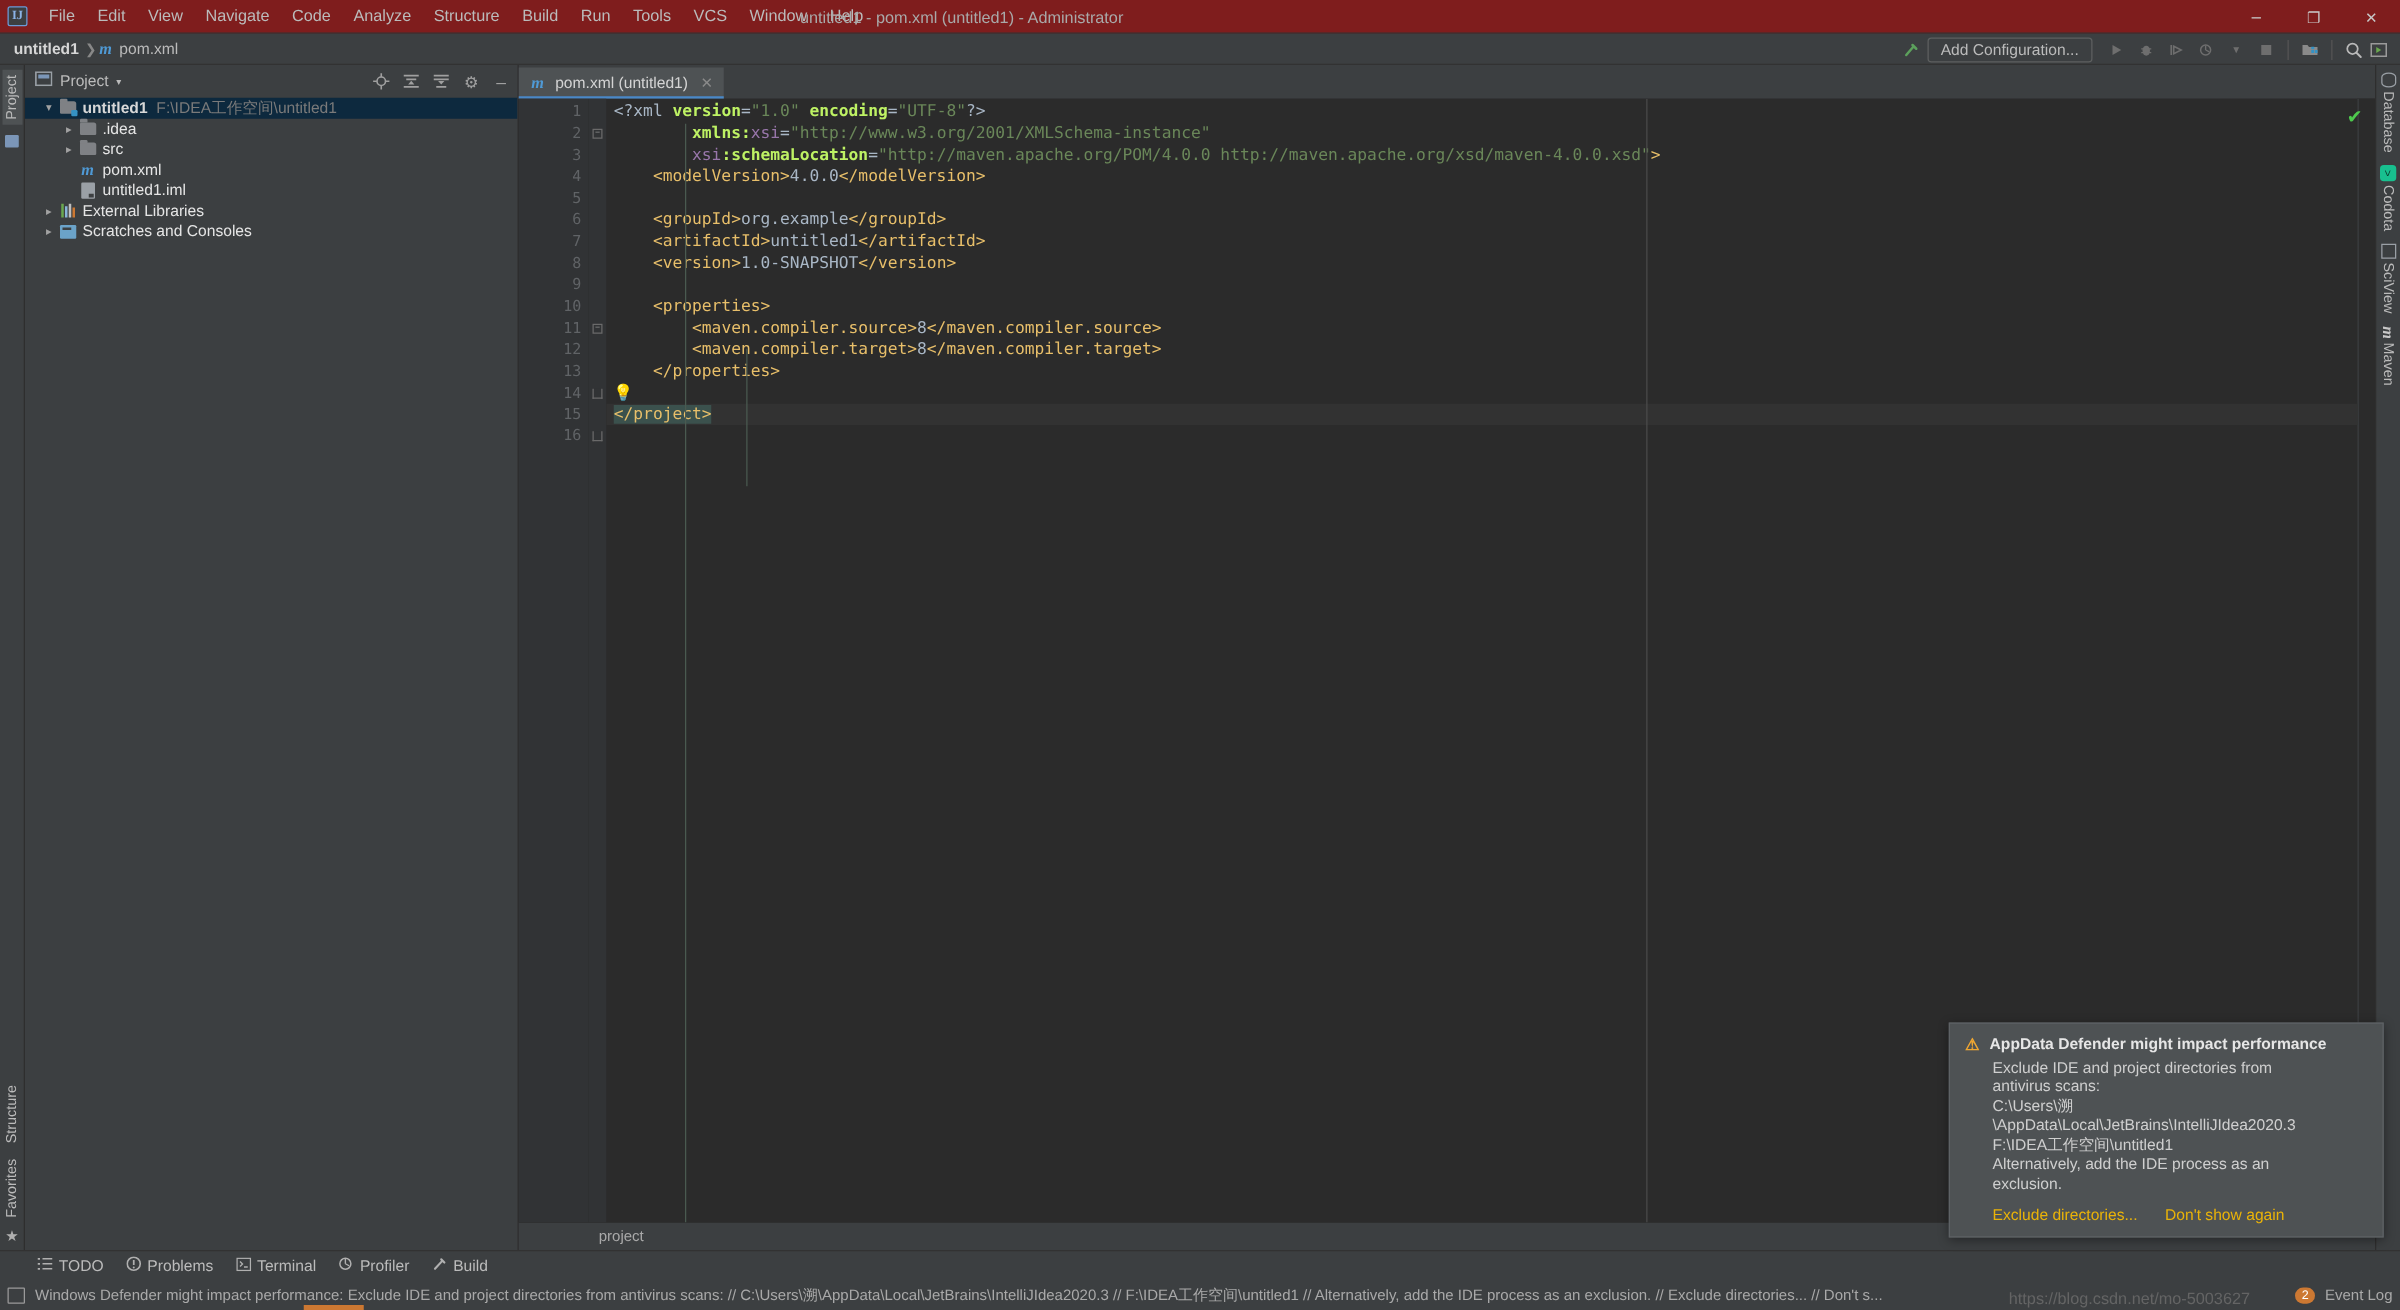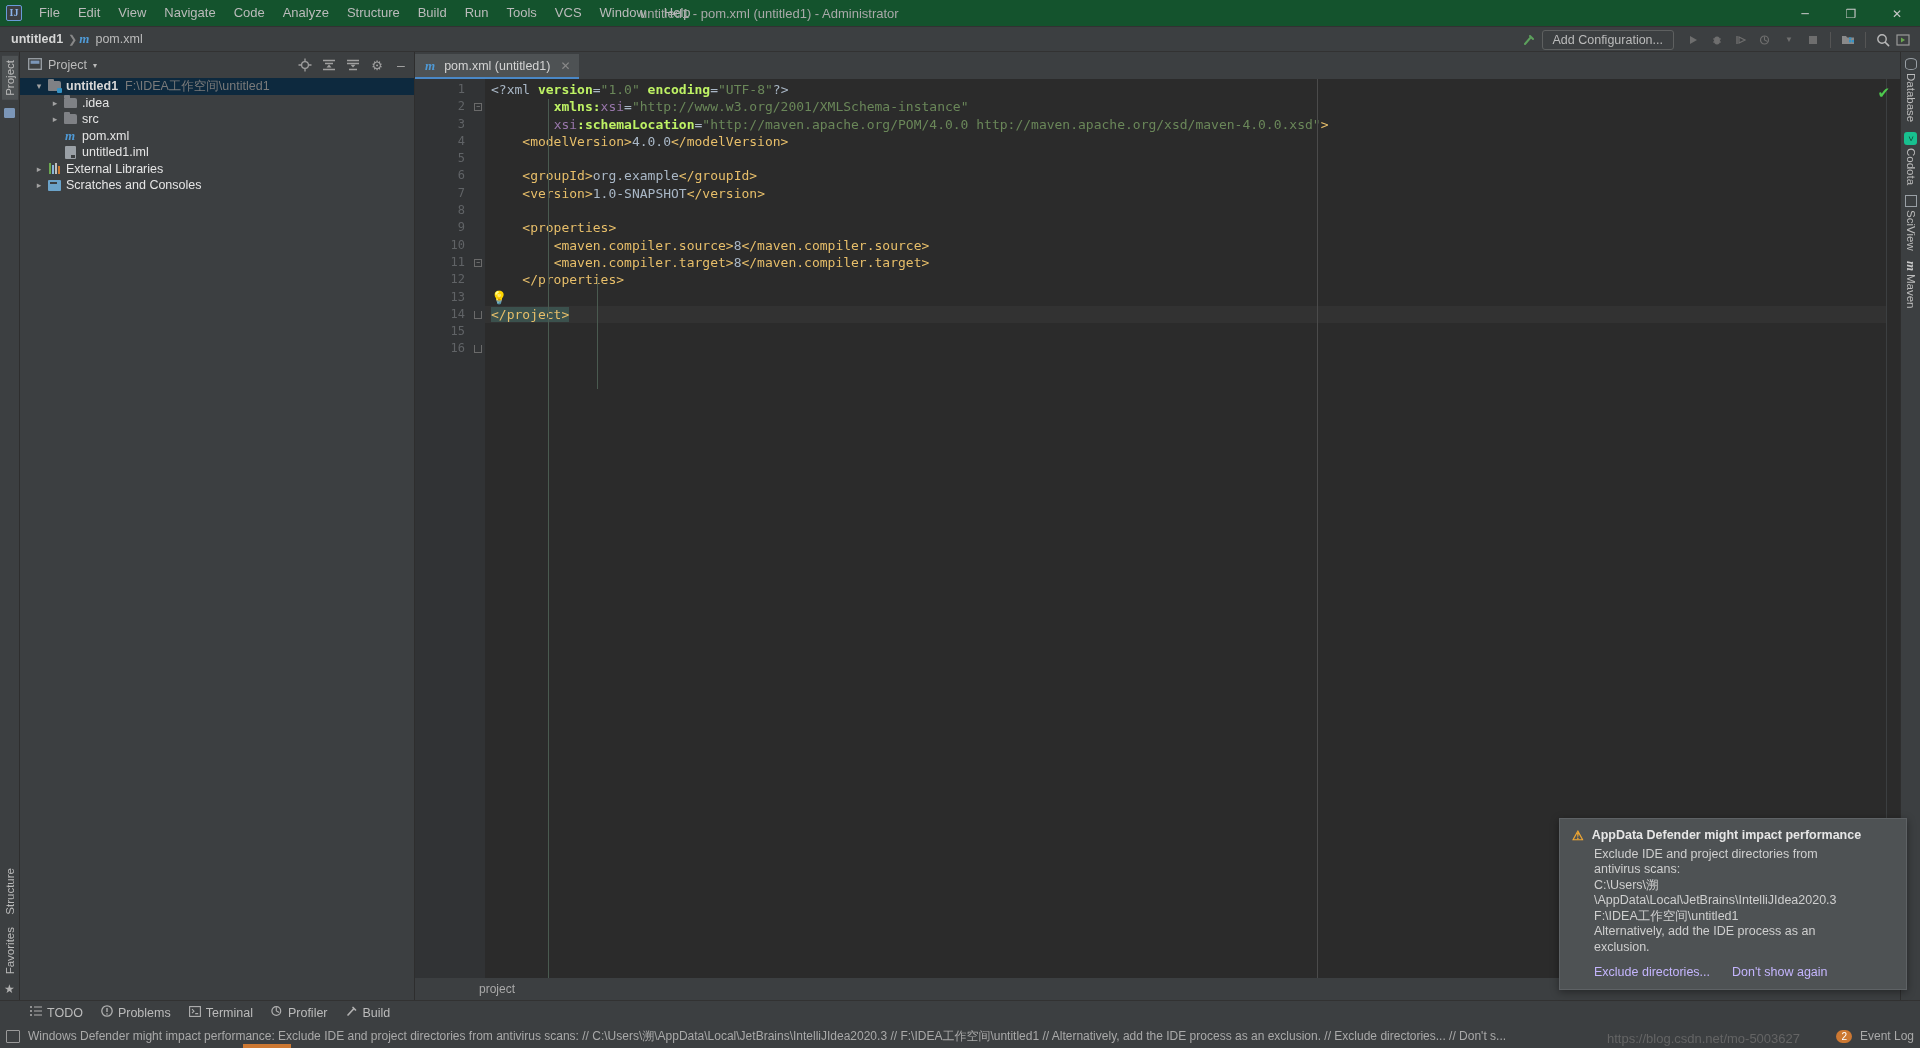--- a/index.html
+++ b/index.html
@@ -7,21 +7,21 @@
     width: 1920px; height: 1048px;
     background: #3c3f41;
     font-family: "Liberation Sans", sans-serif;
     overflow: hidden;
     color: #bbbbbb;
   }
   #app { position: relative; width: 1920px; height: 1048px; display: flex; flex-direction: column; }
 
   
   .titlebar {
-    height: 27px; background: #14532d; display: flex; align-items: center;
+    height: 27px; background: #7f1d1d; display: flex; align-items: center;
     flex: 0 0 27px; position: relative; border-bottom: 1px solid #323232;
   }
   .ij-logo {
     width: 16px; height: 16px; margin-left: 6px; margin-right: 8px;
     border: 1px solid #6a9bd8; border-radius: 2px; background: #3c3f41;
     color: #8cb4e8; font-size: 10px; font-weight: bold; line-height: 14px; text-align: center;
     font-family: "Liberation Serif", serif;
   }
   .menu { display: flex; align-items: center; height: 100%; }
   .menu-item {
@@ -169,21 +169,21 @@
   
   .balloon {
     position: absolute; right: 13px; bottom: 58px; width: 348px;
     background: #4e5254; border: 1px solid #5e6265; padding: 9px 12px 10px 12px;
     box-shadow: 0 2px 8px rgba(0,0,0,.4); font-size: 12.5px; color: #cfcfcf;
   }
   .balloon-title { display: flex; gap: 8px; align-items: flex-start; font-weight: bold; color: #e6e6e6; margin-bottom: 4px; overflow: hidden; white-space: nowrap; }
   .warn-tri { color: #f0a732; font-size: 13px; line-height: 15px; }
   .balloon-body { padding-left: 22px; line-height: 15.5px; }
   .balloon-actions { padding-left: 22px; margin-top: 10px; display: flex; gap: 22px; }
-  .blink { color: #c4b5fd; }
+  .blink { color: #eab308; }
 
   
   .progress-chunk { position: absolute; left: 243px; bottom: 0; width: 48px; height: 4px; background: #cc7832; }
 </style>
 </head>
 <body>
 
 <div id="app">
 
   <div class="titlebar">
@@ -457,20 +457,21 @@
         <div class="codelines" id="codelines">
           <div class="indentguide" style="left:63px;"></div>
           <div class="indentguide" style="left:112px; top:200px; height:110px;"></div>
           <div class="caret-col" style="left:832px;"></div>
         <div class="cline"><span class="t-pi">&lt;?xml </span><span class="t-attr">version</span><span class="t-pi">=</span><span class="t-str">"1.0"</span><span class="t-pi"> </span><span class="t-attr">encoding</span><span class="t-pi">=</span><span class="t-str">"UTF-8"</span><span class="t-pi">?&gt;</span></div>
             <div class="cline">        <span class="t-attr">xmlns:</span><span class="t-ns">xsi</span><span class="t-txt">=</span><span class="t-str">"http://www.w3.org/2001/XMLSchema-instance"</span></div>
             <div class="cline">        <span class="t-ns">xsi</span><span class="t-attr">:schemaLocation</span><span class="t-txt">=</span><span class="t-str">"http://maven.apache.org/POM/4.0.0 http://maven.apache.org/xsd/maven-4.0.0.xsd"</span><span class="t-tag">&gt;</span></div>
             <div class="cline">    <span class="t-tag">&lt;modelVersion&gt;</span><span class="t-txt">4.0.0</span><span class="t-tag">&lt;/modelVersion&gt;</span></div>
             <div class="cline">&nbsp;</div>
             <div class="cline">    <span class="t-tag">&lt;groupId&gt;</span><span class="t-txt">org.example</span><span class="t-tag">&lt;/groupId&gt;</span></div>
+            <div class="cline">    <span class="t-tag">&lt;artifactId&gt;</span><span class="t-txt">untitled1</span><span class="t-tag">&lt;/artifactId&gt;</span></div>
             <div class="cline">    <span class="t-tag">&lt;version&gt;</span><span class="t-txt">1.0-SNAPSHOT</span><span class="t-tag">&lt;/version&gt;</span></div>
             <div class="cline">&nbsp;</div>
             <div class="cline">    <span class="t-tag">&lt;properties&gt;</span></div>
             <div class="cline">        <span class="t-tag">&lt;maven.compiler.source&gt;</span><span class="t-txt">8</span><span class="t-tag">&lt;/maven.compiler.source&gt;</span></div>
             <div class="cline">        <span class="t-tag">&lt;maven.compiler.target&gt;</span><span class="t-txt">8</span><span class="t-tag">&lt;/maven.compiler.target&gt;</span></div>
             <div class="cline">    <span class="t-tag">&lt;/properties&gt;</span></div>
             <div class="cline"><span class="bulb">💡</span></div>
             <div class="cline cur"><span class="t-tagsel">&lt;/project&gt;</span></div>
           </div>
         <div class="scrollgutter"></div>

